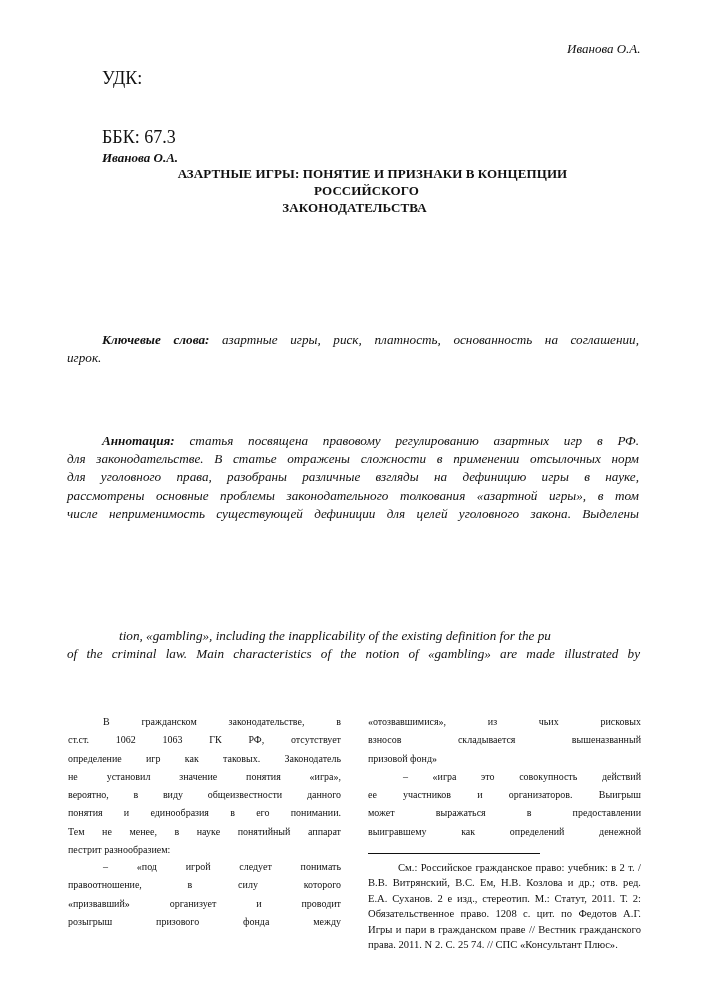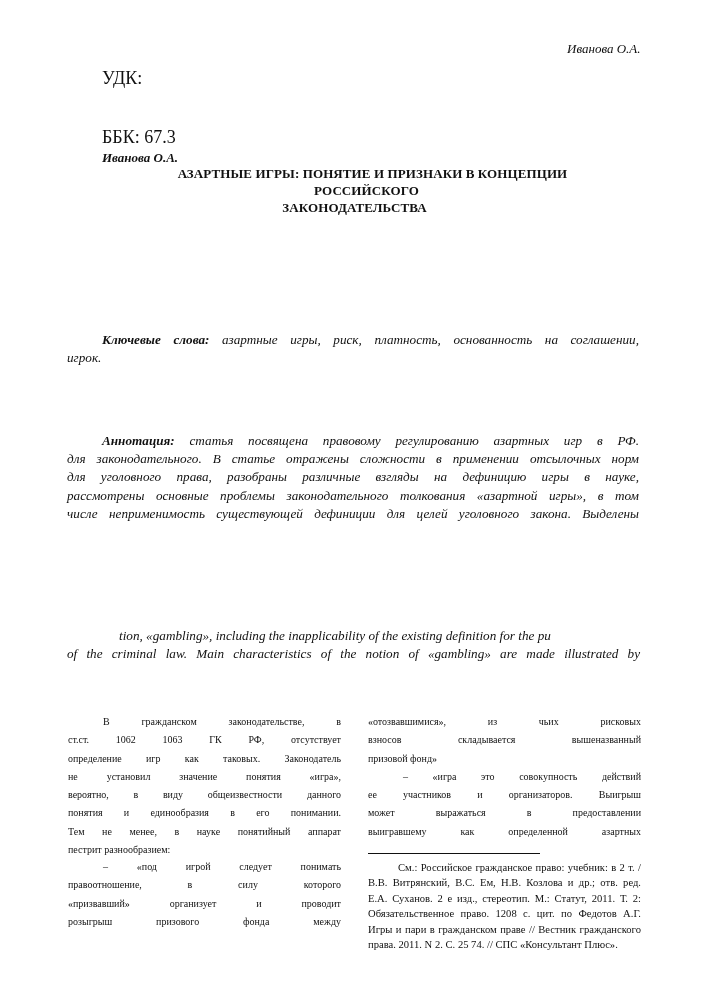--- a/index.html
+++ b/index.html
@@ -48,21 +48,21 @@
 <div class="abs title-line t2">РОССИЙСКОГО</div>
 <div class="abs title-line t3">ЗАКОНОДАТЕЛЬСТВА</div>
 
 <div class="para kw italic">
   <span class="line indent"><span class="b">Ключевые слова:</span><span> азартные игры, риск, платность, основанность на соглашении,</span></span>
   <span class="line last">игрок.</span>
 </div>
 
 <div class="para abstract italic">
   <span class="line indent"><span class="b">Аннотация:</span><span> статья посвящена правовому регулированию азартных игр в РФ.</span></span>
-  <span class="line">для законодательного. В статье отражены сложности в применении отсылочных норм</span>
+  <span class="line">для законодательстве. В статье отражены сложности в применении отсылочных норм</span>
   <span class="line">для уголовного права, разобраны различные взгляды на дефиницию игры в науке,</span>
   <span class="line">рассмотрены основные проблемы законодательного толкования «азартной игры», в том</span>
   <span class="line">числе неприменимость существующей дефиниции для целей уголовного закона. Выделены</span>
 </div>
 
 <div class="para en italic">
   <span class="line last indent-en">tion, «gambling», including the inapplicability of the existing definition for the pu</span>
   <span class="line">of the criminal law. Main characteristics of the notion of «gambling» are made illustrated by</span>
 </div>
 
@@ -84,21 +84,21 @@
   <span class="line">розыгрыш призового фонда между</span>
 </div>
 
 <div class="para col colR">
   <span class="line">«отозвавшимися», из чьих рисковых</span>
   <span class="line">взносов складывается вышеназванный</span>
   <span class="line last">призовой фонд»</span>
   <span class="line indent">– «игра это совокупность действий</span>
   <span class="line">ее участников и организаторов. Выигрыш</span>
   <span class="line">может выражаться в предоставлении</span>
-  <span class="line">выигравшему как определенной азартных</span>
+  <span class="line">выигравшему как определений денежной</span>
 </div>
 
 <div class="fn-sep"></div>
 
 <div class="para fn">
   <span class="line indent-fn">См.: Российское гражданское право: учебник: в 2 т. /</span>
   <span class="line">В.В. Витрянский, В.С. Ем, Н.В. Козлова и др.; отв. ред.</span>
   <span class="line">Е.А. Суханов. 2 е изд., стереотип. М.: Статут, 2011. Т. 2:</span>
   <span class="line">Обязательственное право. 1208 с. цит. по Федотов А.Г.</span>
   <span class="line">Игры и пари в гражданском праве // Вестник гражданского</span>

